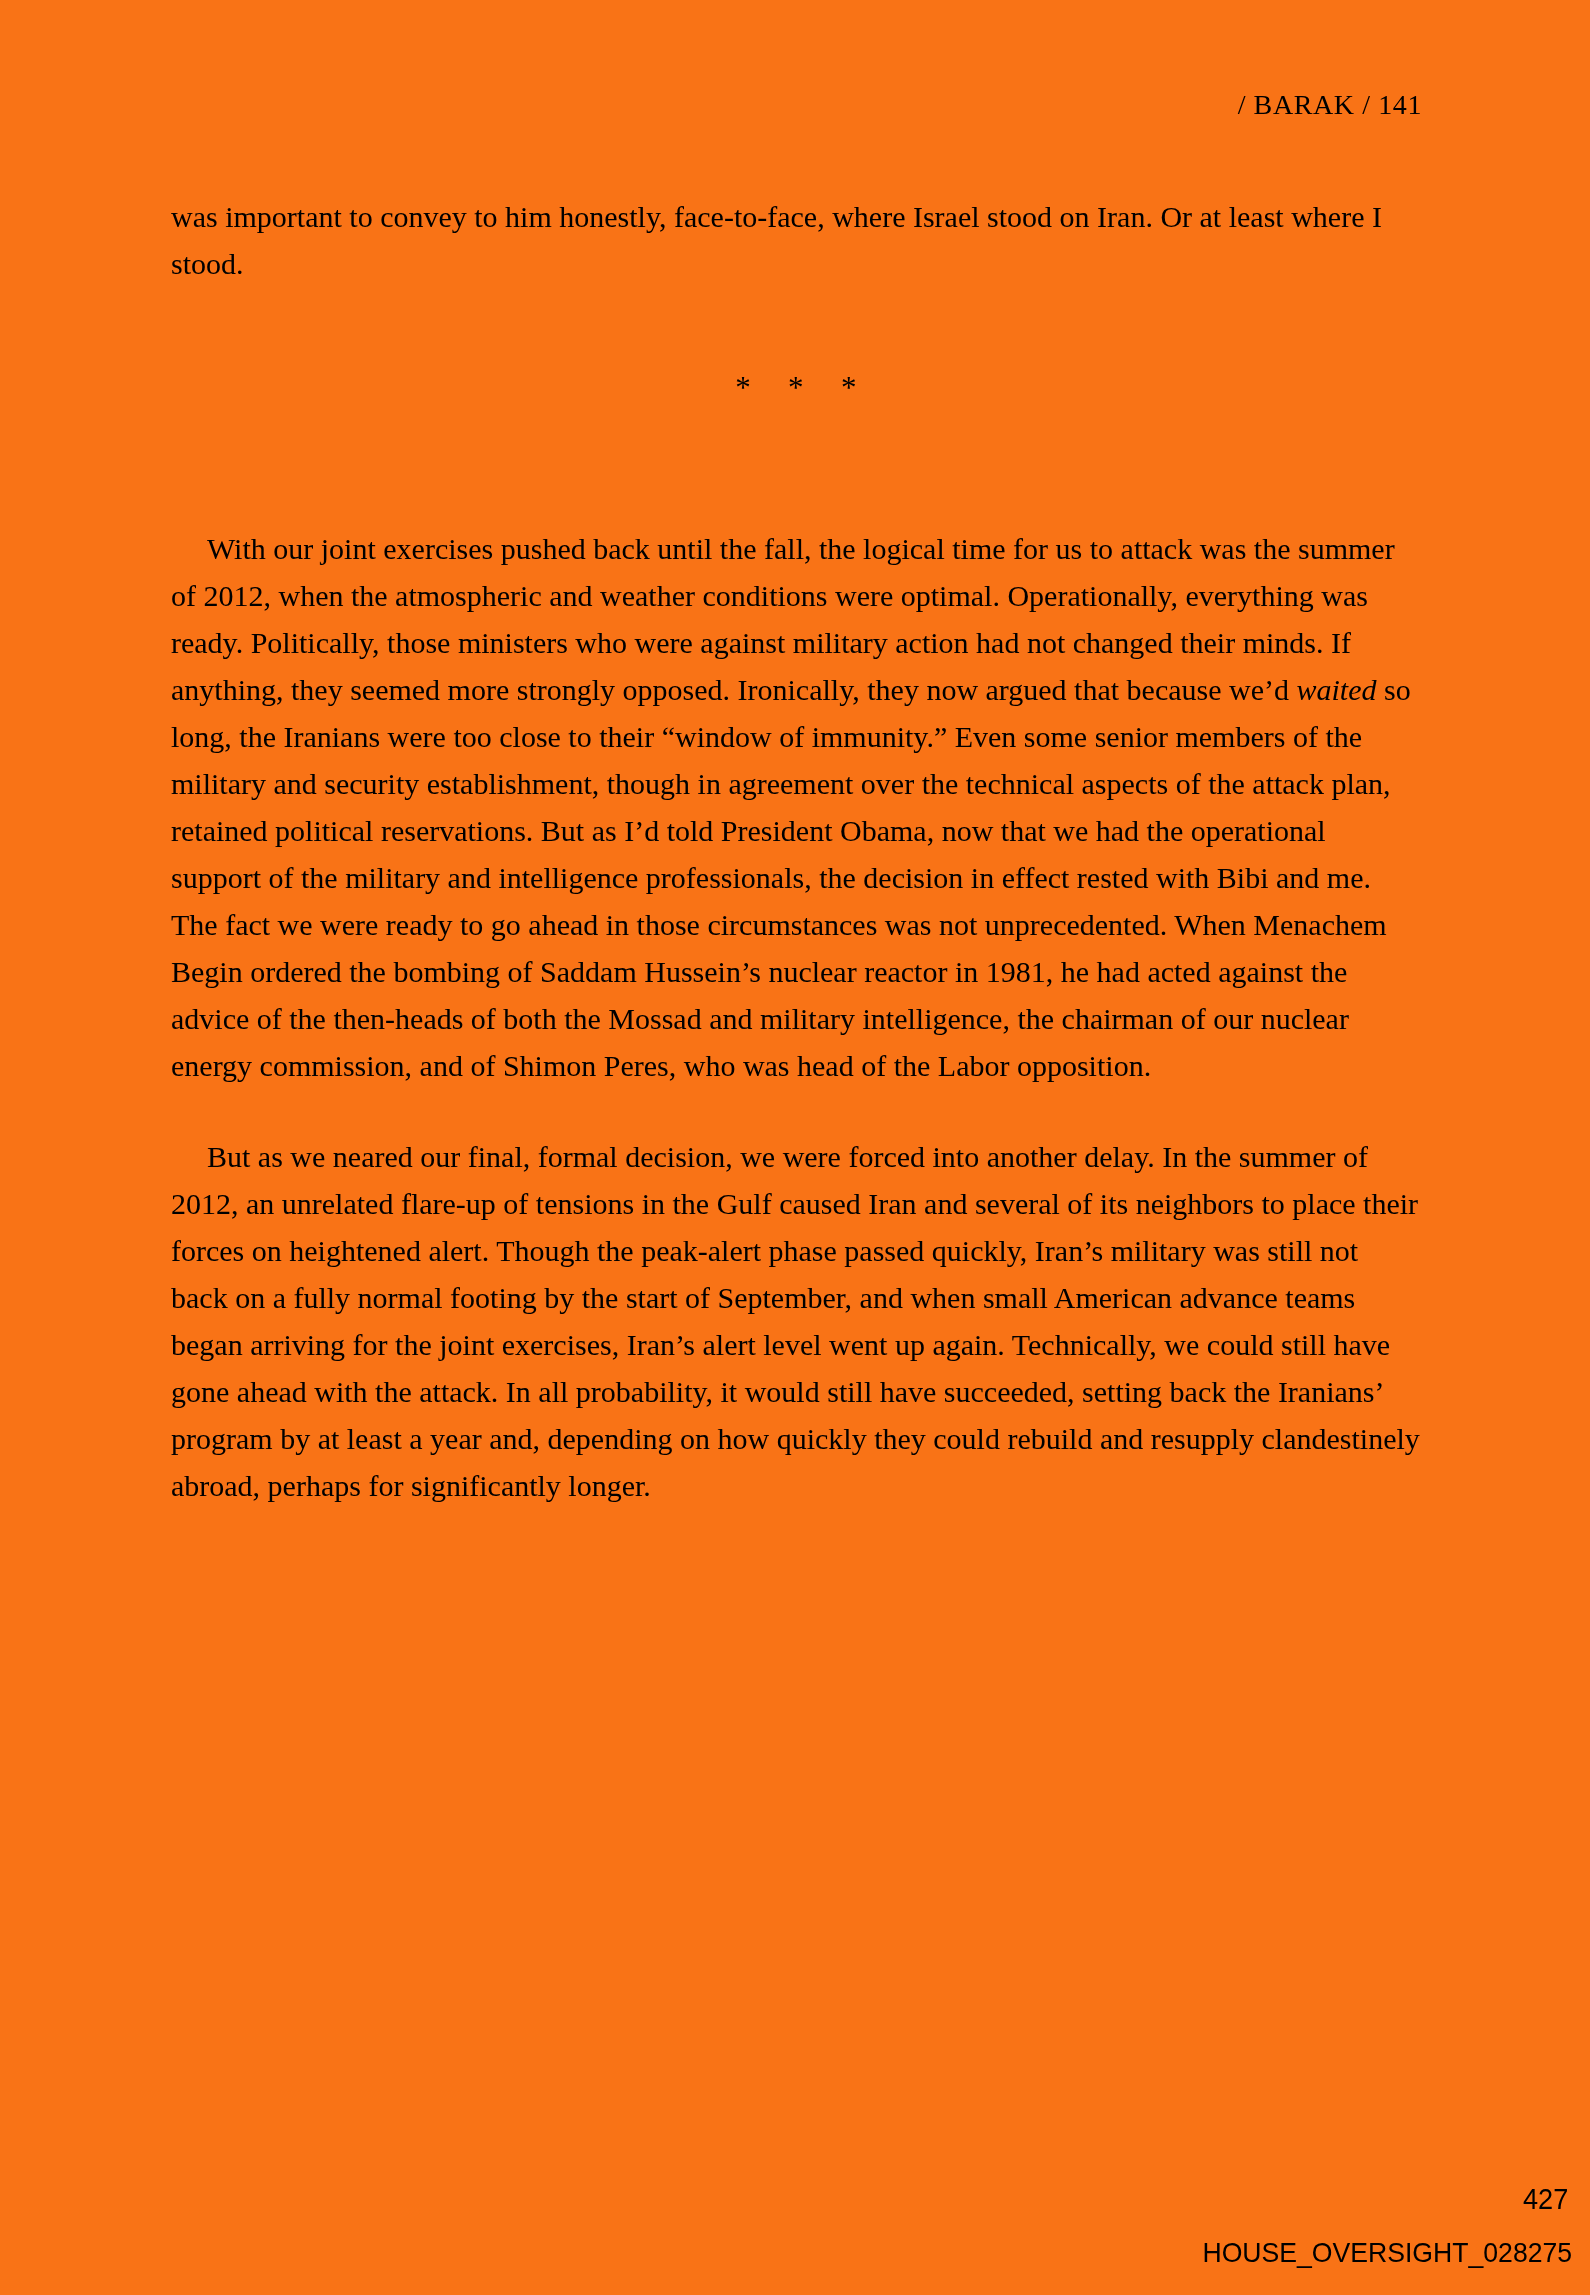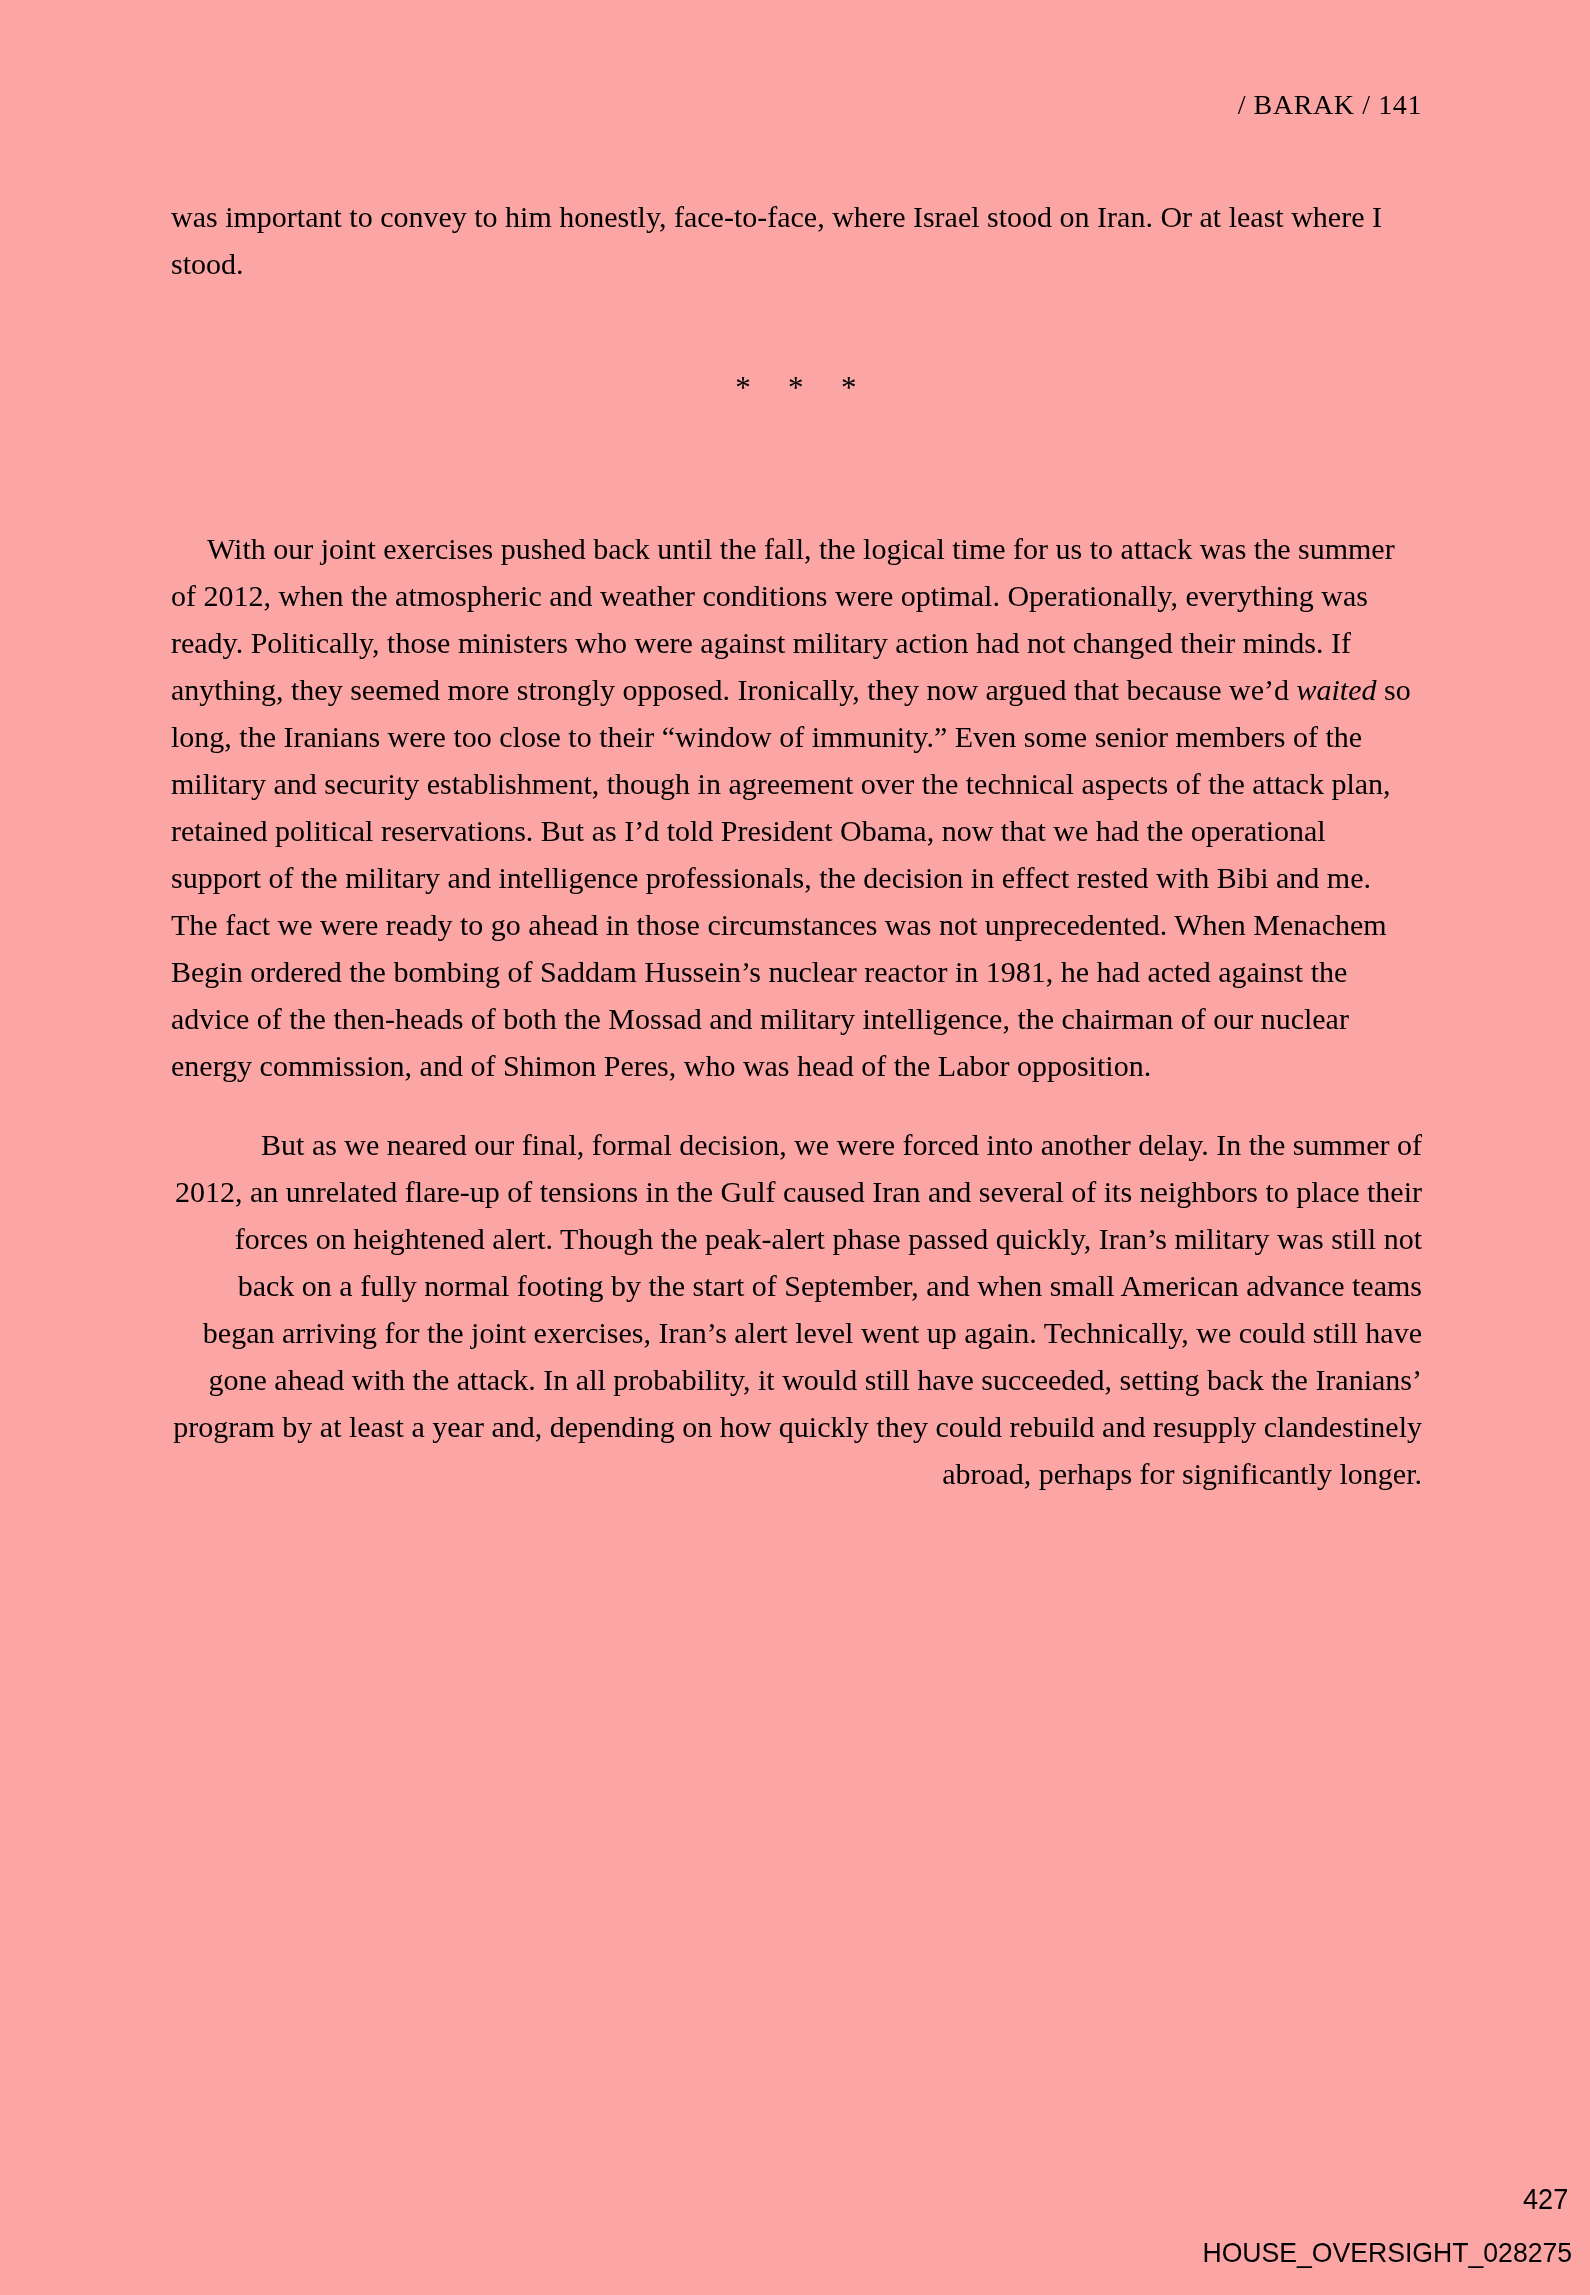--- a/index.html
+++ b/index.html
@@ -1,21 +1,21 @@
 <!DOCTYPE html>
 <html style="font-size:10.3px"><head>
 <meta charset="utf-8">
 <style>
   * { margin: 0; padding: 0; box-sizing: border-box; }
   html, body { background: #e8e8e8; }
   .page {
     position: relative;
     width: 1591px;
     height: 2295px;
-    background: #fca5a5;
+    background: #f97316;
     color: #000000;
     font-family: "Liberation Serif", serif;
     overflow: hidden;
   }
   .folio {
     position: absolute;
     top: 89px;
     right: 169px;
     font-size: 28px;
     letter-spacing: 0.6px;
@@ -25,21 +25,21 @@
     position: absolute;
     left: 171px;
     top: 193px;
     width: 1251px;
     font-size: 30px;
     line-height: 47px;
     text-align: left;
   }
   .text-block p { margin: 0; }
   p.indent { text-indent: 36px; }
-  p + p.indent { margin-top: 32px; text-align: right; }
+  p + p.indent { margin-top: 44px; }
   .section-break {
     text-align: center;
     font-size: 31px;
     margin-top: 77px;
     margin-bottom: 114px;
     word-spacing: 27px;
     letter-spacing: 1.3px;
   }
   .page-number {
     position: absolute;

